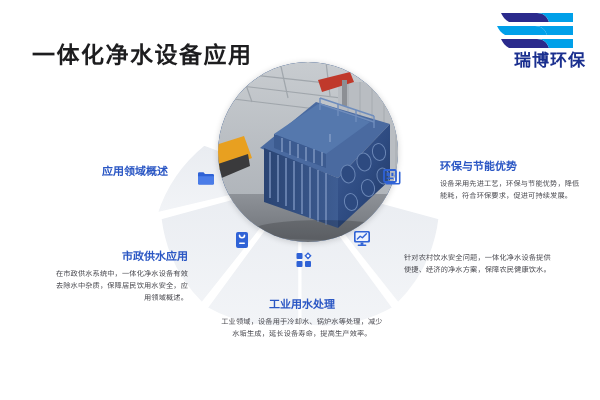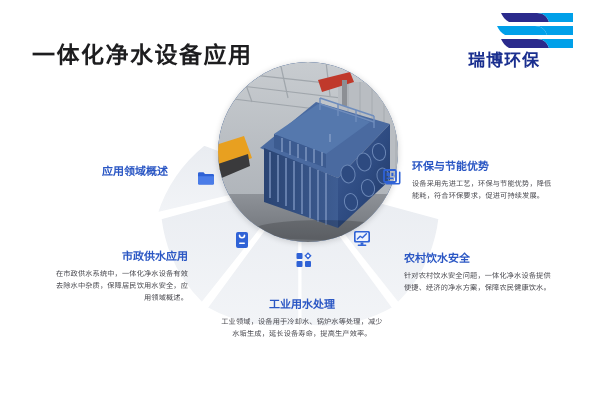--- a/index.html
+++ b/index.html
@@ -15,21 +15,21 @@
 
   
   .page-title{
     position:absolute;left:32px;top:36px;
     font-size:23px;font-weight:700;color:#1d1d1f;
     letter-spacing:1.5px;
     white-space:nowrap;
   }
 
   
-  .logo-block{position:absolute;right:14px;top:12px;width:118px;text-align:left;}
+  .logo-block{position:absolute;right:14px;top:12px;width:118px;text-align:right;}
   .logo-mark{width:96px;height:38px;margin:0 auto;display:block;}
   .logo-text{
     margin-top:2px;font-size:17px;font-weight:700;color:#1a2f8f;
     letter-spacing:1px;line-height:1;
   }
 
   
   .petals{position:absolute;left:150px;top:128px;width:300px;height:230px;}
   .petals svg{display:block;}
 
@@ -62,21 +62,21 @@
     font-size:7.2px;color:#4a4a50;line-height:1.65;
     letter-spacing:0.15px;
   }
   .align-right{text-align:right;}
   .align-left{text-align:left;}
   .align-center{text-align:center;}
 
   .blk-overview{left:36px;top:165px;width:132px;}
   .blk-municipal{left:54px;top:250px;width:134px;}
   .blk-industrial{left:218px;top:298px;width:168px;text-align:center;}
-  .blk-eco{left:412px;top:160px;width:146px;}
+  .blk-eco{left:440px;top:160px;width:146px;}
   .blk-rural{left:404px;top:252px;width:154px;}
 </style>
 </head>
 <body>
 
 <div id="stage">
 
   <div class="page-title">一体化净水设备应用</div>
 
   <div class="logo-block">
@@ -275,21 +275,20 @@
     <div class="head">市政供水应用</div>
     <div class="body">在市政供水系统中，一体化净水设备有效去除水中杂质，保障居民饮用水安全，应用领域概述。</div>
   </div>
 
   <div class="info blk-industrial align-center">
     <div class="head">工业用水处理</div>
     <div class="body">工业领域，设备用于冷却水、锅炉水等处理，减少水垢生成，延长设备寿命，提高生产效率。</div>
   </div>
 
   <div class="info blk-rural align-left">
-    <div class="head">农村饮水安全</div>
     <div class="body">针对农村饮水安全问题，一体化净水设备提供便捷、经济的净水方案，保障农民健康饮水。</div>
   </div>
 
   <div class="info blk-eco align-left">
     <div class="head">环保与节能优势</div>
     <div class="body">设备采用先进工艺，环保与节能优势，降低能耗，符合环保要求，促进可持续发展。</div>
   </div>
 
 </div>
 

